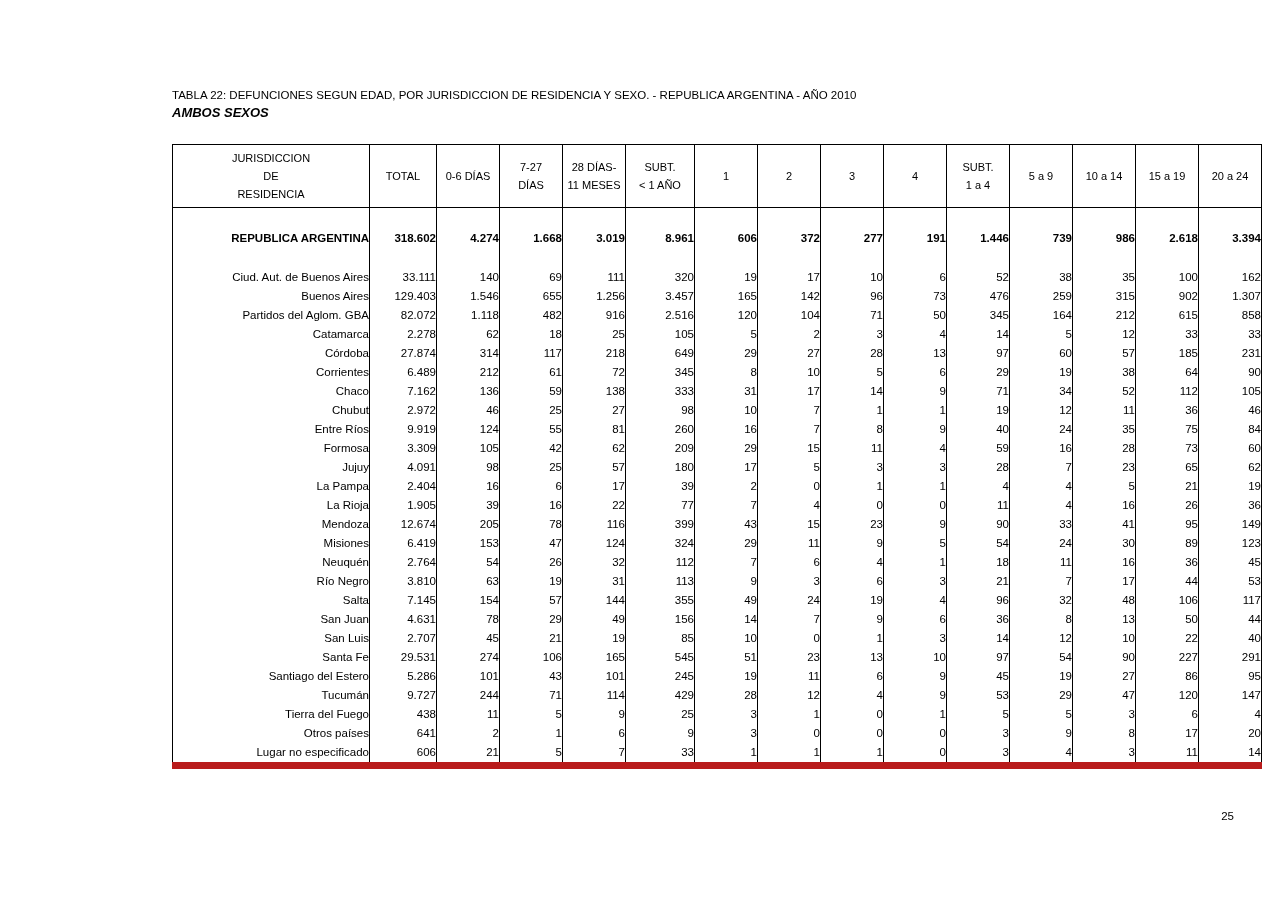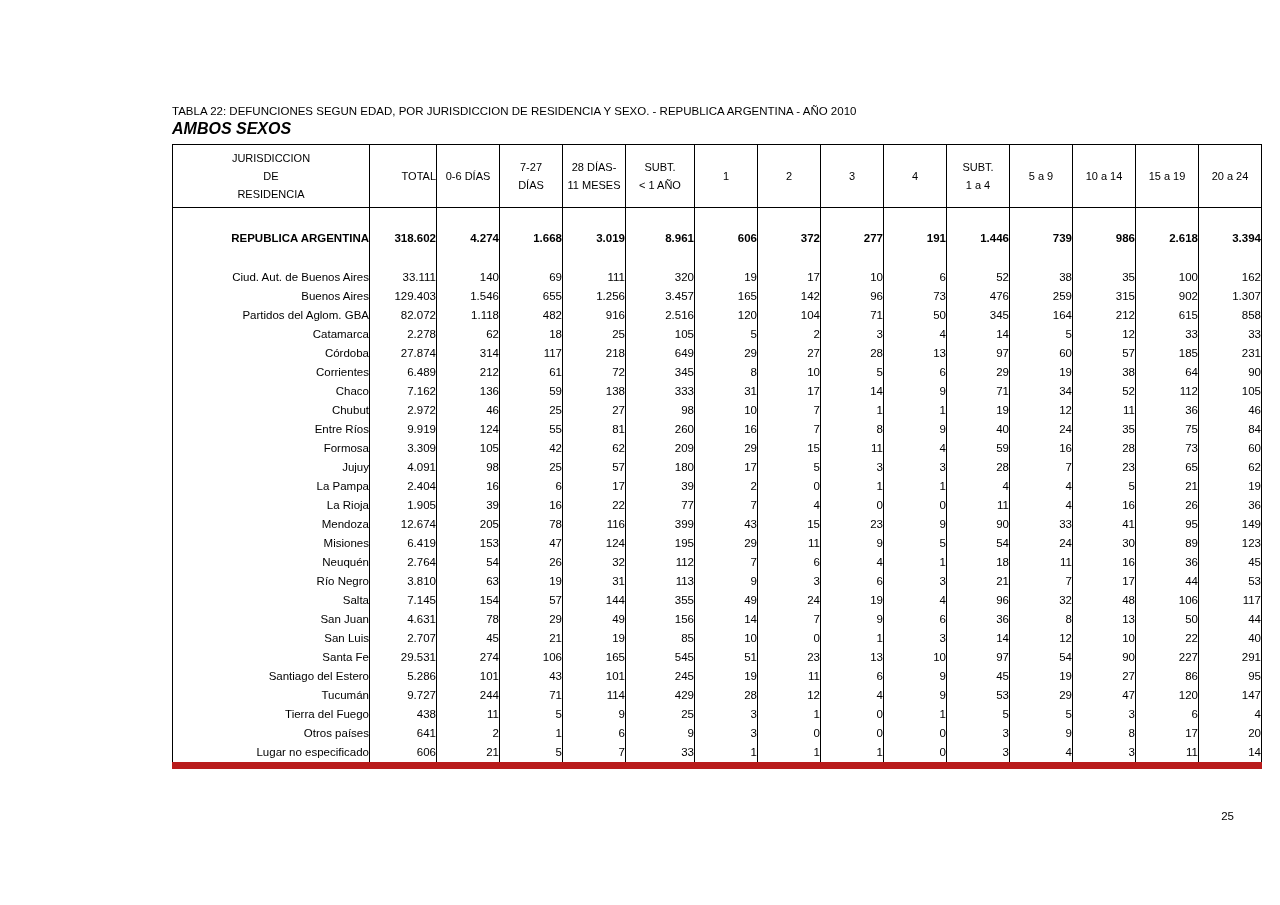--- a/index.html
+++ b/index.html
@@ -24,24 +24,23 @@
   .title-block {
     position: absolute;
     left: 172px;
     top: 88px;
     width: 1070px;
   }
   .doc-title {
     font-size: 11.5px;
     line-height: 15px;
     white-space: nowrap;
-    margin-top: 16px;
   }
   .doc-subtitle {
-    font-size: 16px;
+    font-size: 13px;
     font-weight: bold;
     font-style: italic;
     line-height: 15px;
     margin-top: 2px;
   }
   table.data {
     position: absolute;
     left: 172px;
     top: 144px;
     border-collapse: collapse;
@@ -60,21 +59,21 @@
     text-align: center;
     height: 62px;
     line-height: 18px;
     padding: 3px 2px;
   }
   thead th .l2 { display: block; }
   th.jur-head {
     width: 196px;
     margin-top: 29px;
   }
-  th.total-head { width: 66px; text-align: right; }
+  th.total-head { width: 66px; }
   th.c-head { width: 62px; }
   th.subt-head { width: 68px; }
   th.num-head { width: 62px; }
   th.subt14-head { width: 62px; }
   th.age-head { width: 62px; }
 
   tbody td {
     height: 19px;
     line-height: 19px;
     font-size: 11.5px;
@@ -456,21 +455,21 @@
           <td class="num">41</td>
           <td class="num">95</td>
           <td class="num">149</td>
         </tr>
         <tr class="body-row">
           <td class="name">Misiones</td>
           <td class="num">6.419</td>
           <td class="num">153</td>
           <td class="num">47</td>
           <td class="num">124</td>
-          <td class="num">195</td>
+          <td class="num">324</td>
           <td class="num">29</td>
           <td class="num">11</td>
           <td class="num">9</td>
           <td class="num">5</td>
           <td class="num">54</td>
           <td class="num">24</td>
           <td class="num">30</td>
           <td class="num">89</td>
           <td class="num">123</td>
         </tr>

